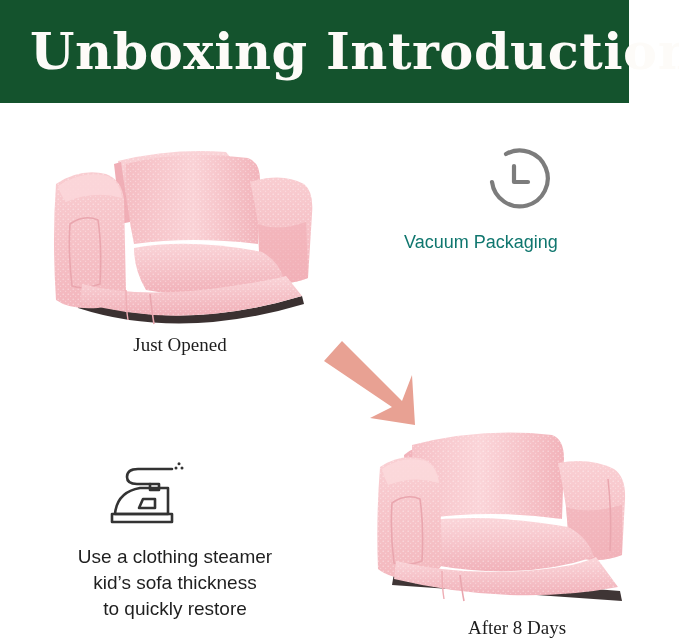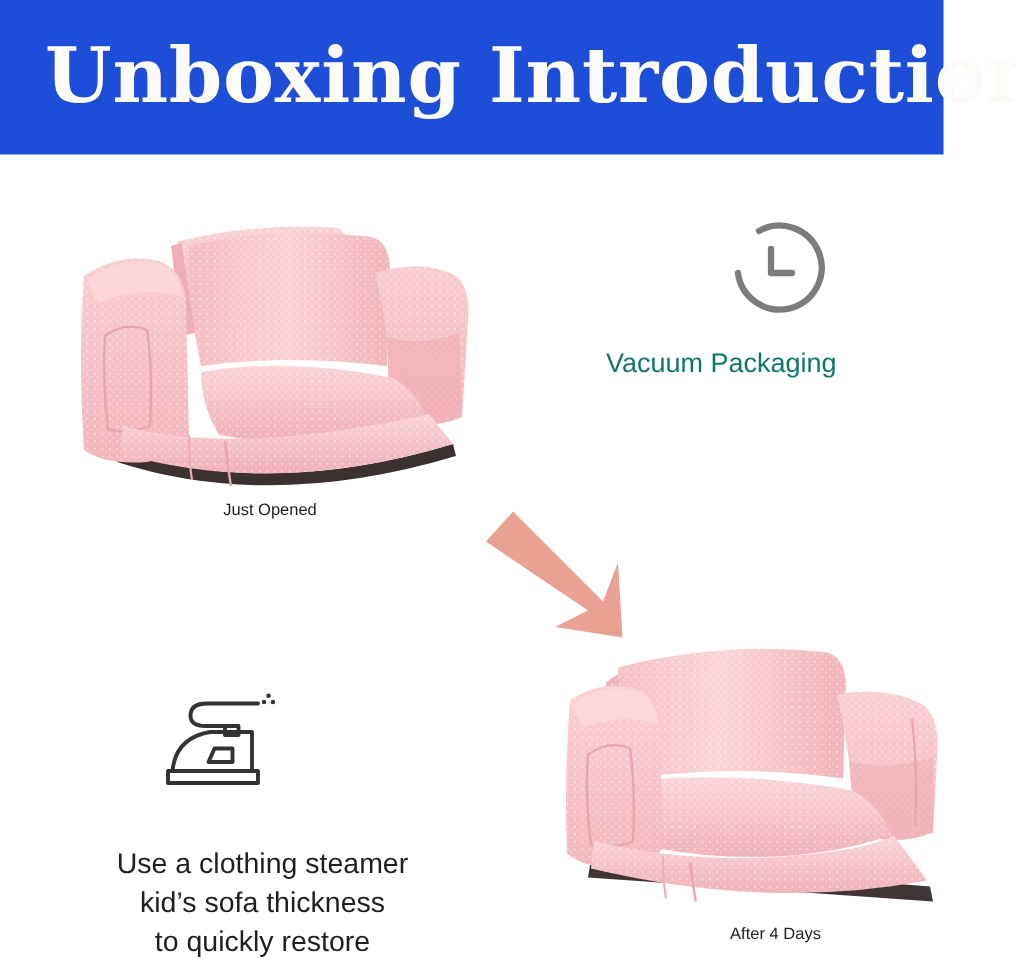--- a/index.html
+++ b/index.html
@@ -15,21 +15,21 @@
     font-family: "Liberation Sans", sans-serif;
     -webkit-font-smoothing: antialiased;
   }
 
   
   #header-banner {
     position: absolute;
     left: 0; top: 0;
     width: 629px;
     height: 103px;
-    background: #1d4ed8;
+    background: #14532d;
   }
   #page-title {
     position: absolute;
     left: 30px;
     top: 20px;
     width: 625px;
     text-align: center;
     font-family: "DejaVu Serif", "Liberation Serif", serif;
     font-weight: bold;
     font-size: 51px;
@@ -41,23 +41,23 @@
 
   
   .abs { position: absolute; }
 
   
   .sofa-figure { position: absolute; }
   .sofa-caption {
     position: absolute;
     width: 100%;
     text-align: center;
-    font-size: 11px;
+    font-size: 19px;
     color: #1d1d1d;
-    font-family: Liberation Sans, sans-serif;
+    font-family: Liberation Serif, serif;
   }
 
   
   #sofa-just-opened { left: 22px; top: 128px; width: 316px; height: 205px; }
   #caption-just-opened { left: 22px; top: 334px; width: 316px; }
 
   
   #sofa-after-3-days { left: 372px; top: 415px; width: 290px; height: 196px; }
   #caption-after-3-days { left: 372px; top: 617px; width: 290px; }
 
@@ -81,21 +81,20 @@
   #steamer-text {
     position: absolute;
     left: 0;
     top: 82px;
     width: 270px;
     text-align: center;
     font-size: 19px;
     line-height: 26px;
     color: #1f1f1f;
     white-space: nowrap;
-    margin-top: 20px;
   }
 
   
   #transition-arrow {
     left: 312px; top: 333px; width: 108px; height: 100px;
   }
 </style>
 </head>
 <body>
 
@@ -254,13 +253,13 @@
     <path d="M10 54 Q30 40 54 46 Q65 52 67 68 Q42 60 16 70 Q12 62 10 54 Z" fill="#fbd9dc" opacity="0.85"></path>
 
     <path d="M20 88 Q34 78 48 84 Q52 112 50 146 Q34 152 22 148 Q18 116 20 88 Z" fill="none" stroke="#e9a6ae" stroke-width="1.6"></path>
 
     <path d="M24 146 Q110 166 200 150 Q216 146 224 142 L246 172 Q140 192 22 164 Z" fill="url(#g2c)"></path>
     <path d="M24 146 Q110 166 200 150 Q216 146 224 142 L246 172 Q140 192 22 164 Z" fill="url(#boucle2)"></path>
     <path d="M88 160 Q90 176 92 186" fill="none" stroke="#e9a6ae" stroke-width="1.6"></path>
     <path d="M70 156 Q70 172 72 184" fill="none" stroke="#eeadb4" stroke-width="1.4"></path>
   </svg>
 </div>
-<div id="caption-after-3-days" class="sofa-caption">After 4 Days</div>
+<div id="caption-after-3-days" class="sofa-caption">After 8 Days</div>
 
 </body></html>

